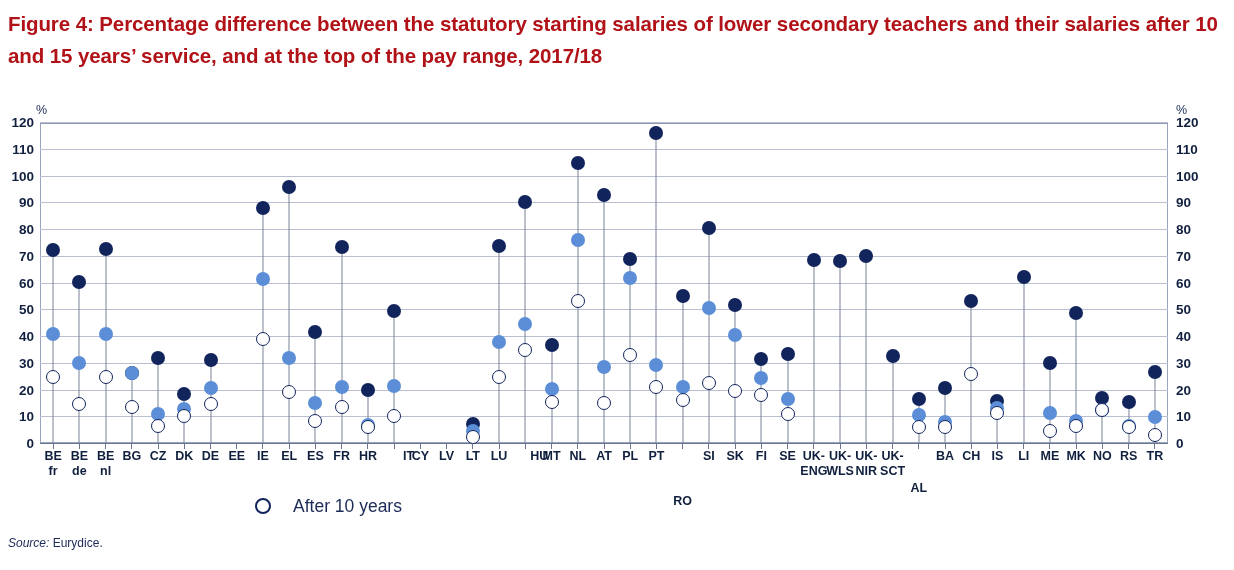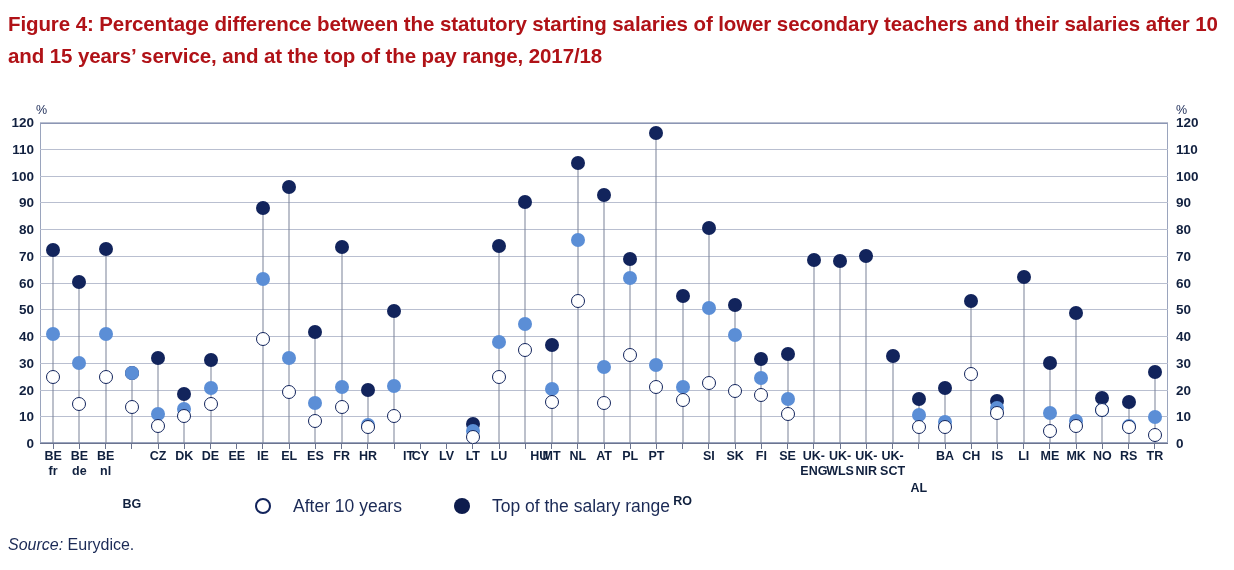--- a/index.html
+++ b/index.html
@@ -87,21 +87,21 @@
   .lg-marker { width:16px; height:16px; border-radius:50%; flex:0 0 auto; }
   .lg-marker.open   { background:#ffffff; border:2px solid #12245c; }
   .lg-marker.light  { background:#5b8ed6; }
   .lg-marker.dark   { background:#0d1c4d; }
   .lg-text {
     margin-left:22px; font-size:17.5px; color:#1b2a56; white-space:nowrap;
   }
 
   
   #source {
-    position:absolute; left:8px; top:536px; font-size:16px; color:#1b2a56;
+    position:absolute; left:8px; top:536px; font-size:12px; color:#1b2a56;
   }
   #source .lbl { font-style:italic; font-weight:normal; }
 </style>
 </head>
 <body>
 
 <div id="figure-title">Figure 4: Percentage difference between the statutory starting salaries of lower secondary teachers and their salaries after 10 and 15 years’ service, and at the top of the pay range, 2017/18</div>
 
 <div class="unit-label" id="unit-left">%</div>
 <div class="unit-label" id="unit-right">%</div>
@@ -433,21 +433,21 @@
         <div class="dot y10" style="top: 312.975px;"></div>
         <div class="xtick"></div>
       </div>
     </div>
 </div>
 
 <div id="cat-labels">
     <div class="cat" style="left: 13.1163px;"><span>BE</span><span class="l2">fr</span></div>
     <div class="cat" style="left: 39.3488px;"><span>BE</span><span class="l2">de</span></div>
     <div class="cat" style="left: 65.5814px;"><span>BE</span><span class="l2">nl</span></div>
-    <div class="cat" style="left: 91.814px; margin-top: 48px;"><span>BG</span></div>
+    <div class="cat" style="left: 91.814px;"><span>BG</span></div>
     <div class="cat" style="left: 118.047px;"><span>CZ</span></div>
     <div class="cat" style="left: 144.279px;"><span>DK</span></div>
     <div class="cat" style="left: 170.512px;"><span>DE</span></div>
     <div class="cat" style="left: 196.744px;"><span>EE</span></div>
     <div class="cat" style="left: 222.977px;"><span>IE</span></div>
     <div class="cat" style="left: 249.209px;"><span>EL</span></div>
     <div class="cat" style="left: 275.442px;"><span>ES</span></div>
     <div class="cat" style="left: 301.674px;"><span>FR</span></div>
     <div class="cat" style="left: 327.907px;"><span>HR</span></div>
     <div class="cat" style="left: 354.14px; text-align: right;"><span>IT</span></div>
@@ -480,21 +480,17 @@
     <div class="cat" style="left: 1062.42px;"><span>NO</span></div>
     <div class="cat" style="left: 1088.65px;"><span>RS</span></div>
     <div class="cat" style="left: 1114.88px;"><span>TR</span></div>
   </div>
 
 <div id="legend">
   <div class="legend-item">
     <span class="lg-marker open"></span>
     <span class="lg-text">After 10 years</span>
   </div>
-  <div class="legend-item">
-    <span class="lg-marker dark"></span>
-    <span class="lg-text">Top of the salary range</span>
-  </div>
 </div>
 
 <div id="source">
   <span class="lbl">Source:</span><span> Eurydice.</span>
 </div>
 
 </body></html>

